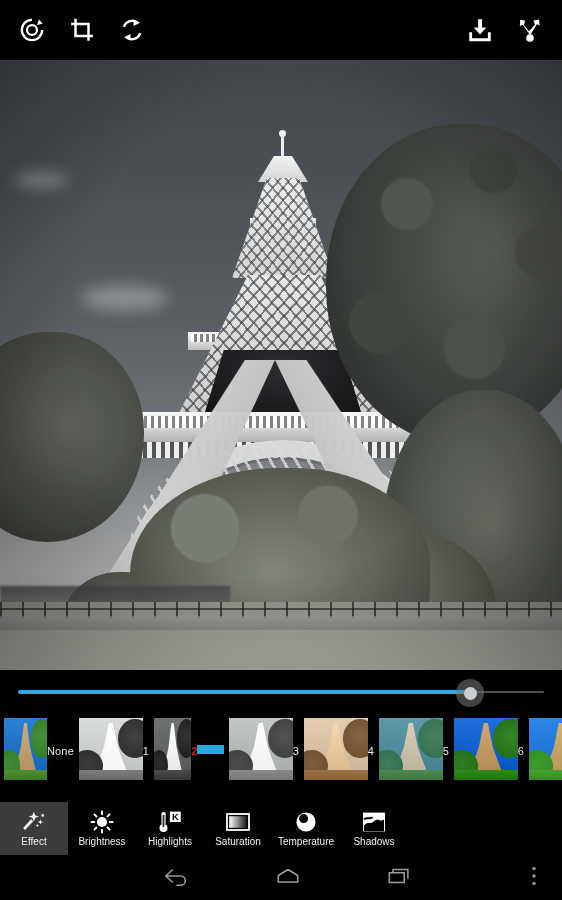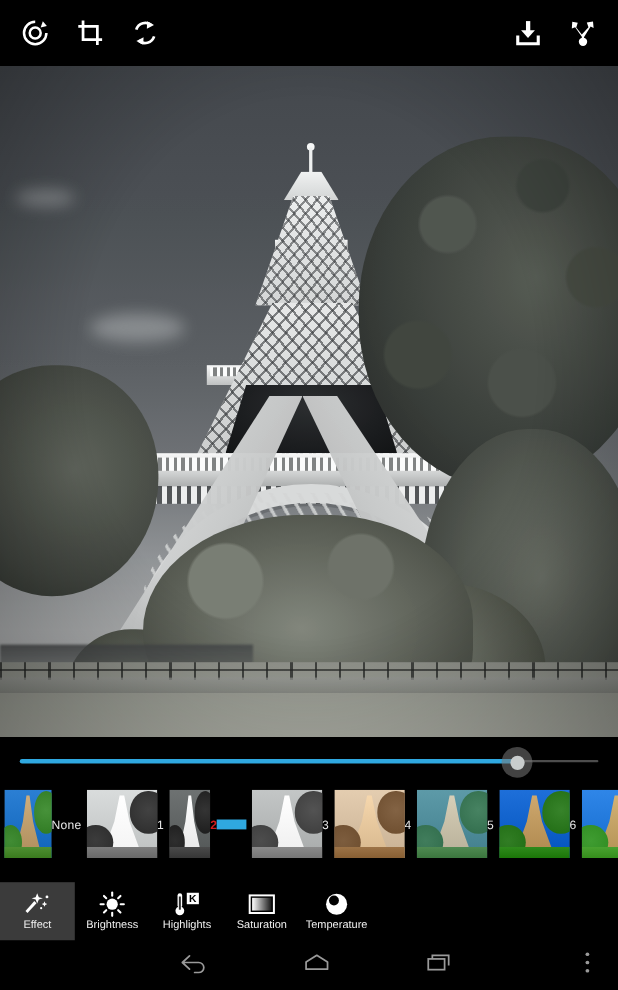--- a/index.html
+++ b/index.html
@@ -579,20 +579,30 @@
       </div>
       <div class="tool">
         <div class="tool-ico">
           <svg width="24" height="24" viewBox="0 0 24 24">
             <circle cx="12" cy="12" r="9.6" fill="#fff"></circle>
             <circle cx="9.6" cy="8.6" r="4.5" fill="#000"></circle>
           </svg>
         </div>
         <div class="tool-lbl">Temperature</div>
       </div>
+      <div class="tool">
+        <div class="tool-ico">
+          <svg width="26" height="22" viewBox="0 0 26 22">
+            <rect x="2" y="1.6" width="22" height="18.8" fill="#fff"></rect>
+            <path d="M3 14.4 C7 9.6 9 14 13 10.2 C17 6.6 20 11.6 23 8.6 L23 20 L3 20 Z" fill="#000"></path>
+            <path d="M3 8.2 C6.4 6 8 8.6 11.6 6.4" stroke="#000" stroke-width="2" fill="none"></path>
+          </svg>
+        </div>
+        <div class="tool-lbl">Shadows</div>
+      </div>
     </div>
 
   <div class="navbar">
     <div style="width:120px;"></div>
     <div class="nav-btn">
       <span>
         <svg width="26" height="20" viewBox="0 0 28 20">
           <path d="M3 10 L10 3.5 M3 10 L10 16.5 M3 10 H19 A5 5 0 0 1 19 20 H15" fill="none" stroke="#9a9a9a" stroke-width="1.7" stroke-linecap="round" stroke-linejoin="round"></path>
         </svg>
       </span>

